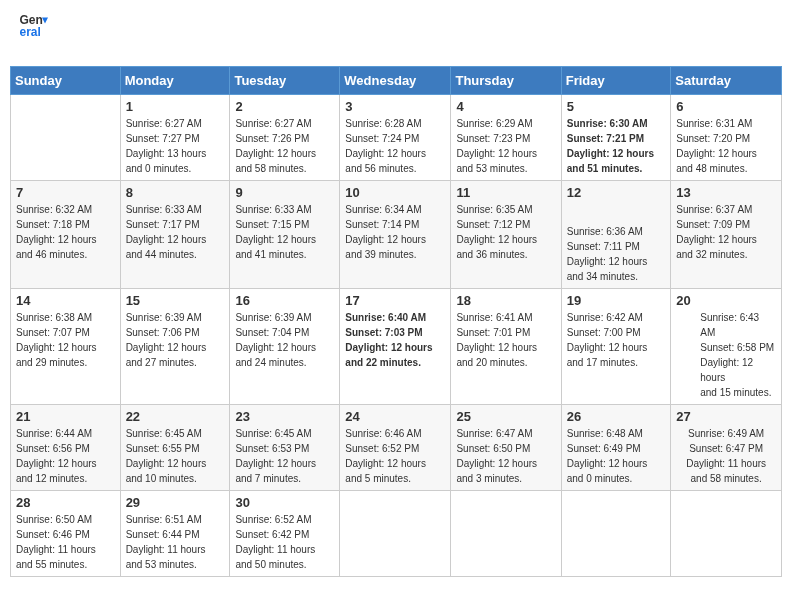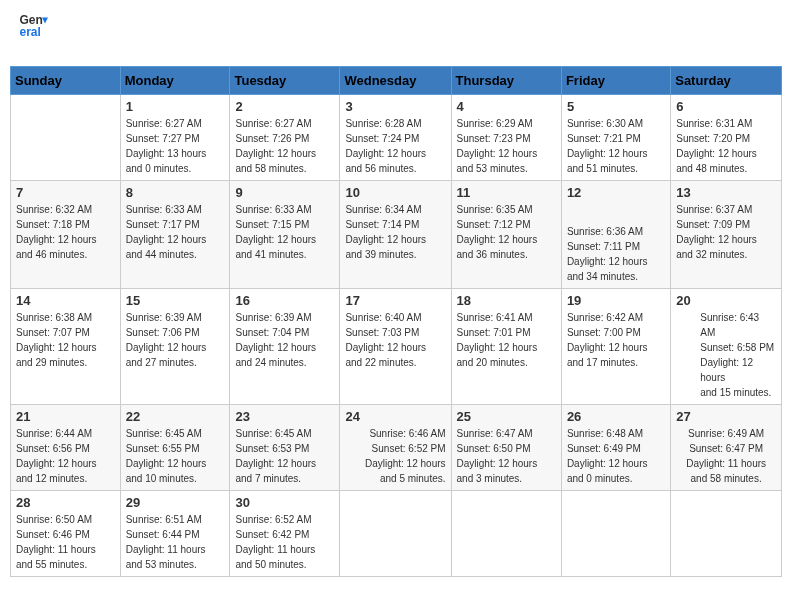--- a/index.html
+++ b/index.html
@@ -38,21 +38,21 @@
       font-size: 16px;
       color: #555;
     }
     .calendar {
       width: 100%;
       border-collapse: collapse;
       border: 1px solid #ccc;
     }
     .calendar th {
       background-color: #3d7bbf;
-      color: #000000;
+      color: #ffffff;
       font-size: 13px;
       font-weight: bold;
       padding: 6px 4px;
       text-align: left;
       border: 1px solid #5a9ad4;
     }
     .calendar td {
       vertical-align: top;
       padding: 4px 5px;
       border: 1px solid #ccc;
@@ -139,21 +139,21 @@
         </td>
         <td>
           <span class="day-num">4</span>
           <div class="day-info" style="white-space: pre-line;">Sunrise: 6:29 AM
 Sunset: 7:23 PM
 Daylight: 12 hours
 and 53 minutes.</div>
         </td>
         <td>
           <span class="day-num">5</span>
-          <div class="day-info" style="white-space: pre-line;">Sunrise: 6:30 AM
+          <div class="day-info" style="white-space: pre-line; font-weight: bold;">Sunrise: 6:30 AM
 Sunset: 7:21 PM
 Daylight: 12 hours
 and 51 minutes.</div>
         </td>
         <td>
           <span class="day-num">6</span>
           <div class="day-info" style="white-space: pre-line;">Sunrise: 6:31 AM
 Sunset: 7:20 PM
 Daylight: 12 hours
 and 48 minutes.</div>
@@ -227,21 +227,21 @@
         </td>
         <td>
           <span class="day-num">16</span>
           <div class="day-info" style="white-space: pre-line;">Sunrise: 6:39 AM
 Sunset: 7:04 PM
 Daylight: 12 hours
 and 24 minutes.</div>
         </td>
         <td>
           <span class="day-num">17</span>
-          <div class="day-info" style="white-space: pre-line;">Sunrise: 6:40 AM
+          <div class="day-info" style="white-space: pre-line; font-weight: bold;">Sunrise: 6:40 AM
 Sunset: 7:03 PM
 Daylight: 12 hours
 and 22 minutes.</div>
         </td>
         <td>
           <span class="day-num">18</span>
           <div class="day-info" style="white-space: pre-line;">Sunrise: 6:41 AM
 Sunset: 7:01 PM
 Daylight: 12 hours
 and 20 minutes.</div>
@@ -278,21 +278,21 @@
         </td>
         <td>
           <span class="day-num">23</span>
           <div class="day-info" style="white-space: pre-line;">Sunrise: 6:45 AM
 Sunset: 6:53 PM
 Daylight: 12 hours
 and 7 minutes.</div>
         </td>
         <td>
           <span class="day-num">24</span>
-          <div class="day-info" style="white-space: pre-line; text-align: right;">Sunrise: 6:46 AM
+          <div class="day-info" style="white-space: pre-line;">Sunrise: 6:46 AM
 Sunset: 6:52 PM
 Daylight: 12 hours
 and 5 minutes.</div>
         </td>
         <td>
           <span class="day-num">25</span>
           <div class="day-info" style="white-space: pre-line;">Sunrise: 6:47 AM
 Sunset: 6:50 PM
 Daylight: 12 hours
 and 3 minutes.</div>

